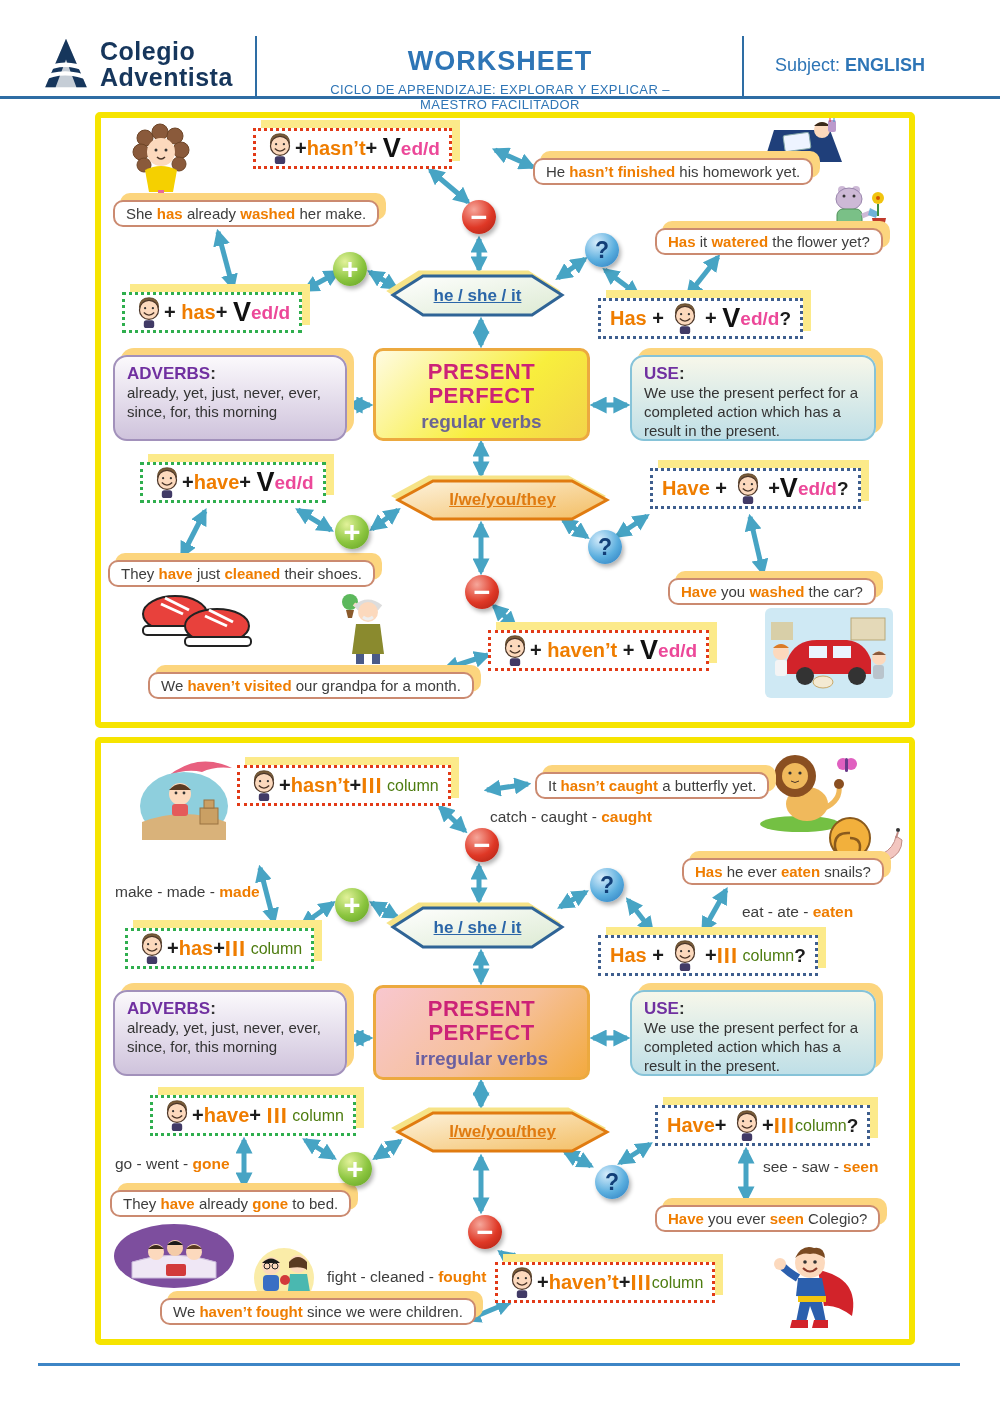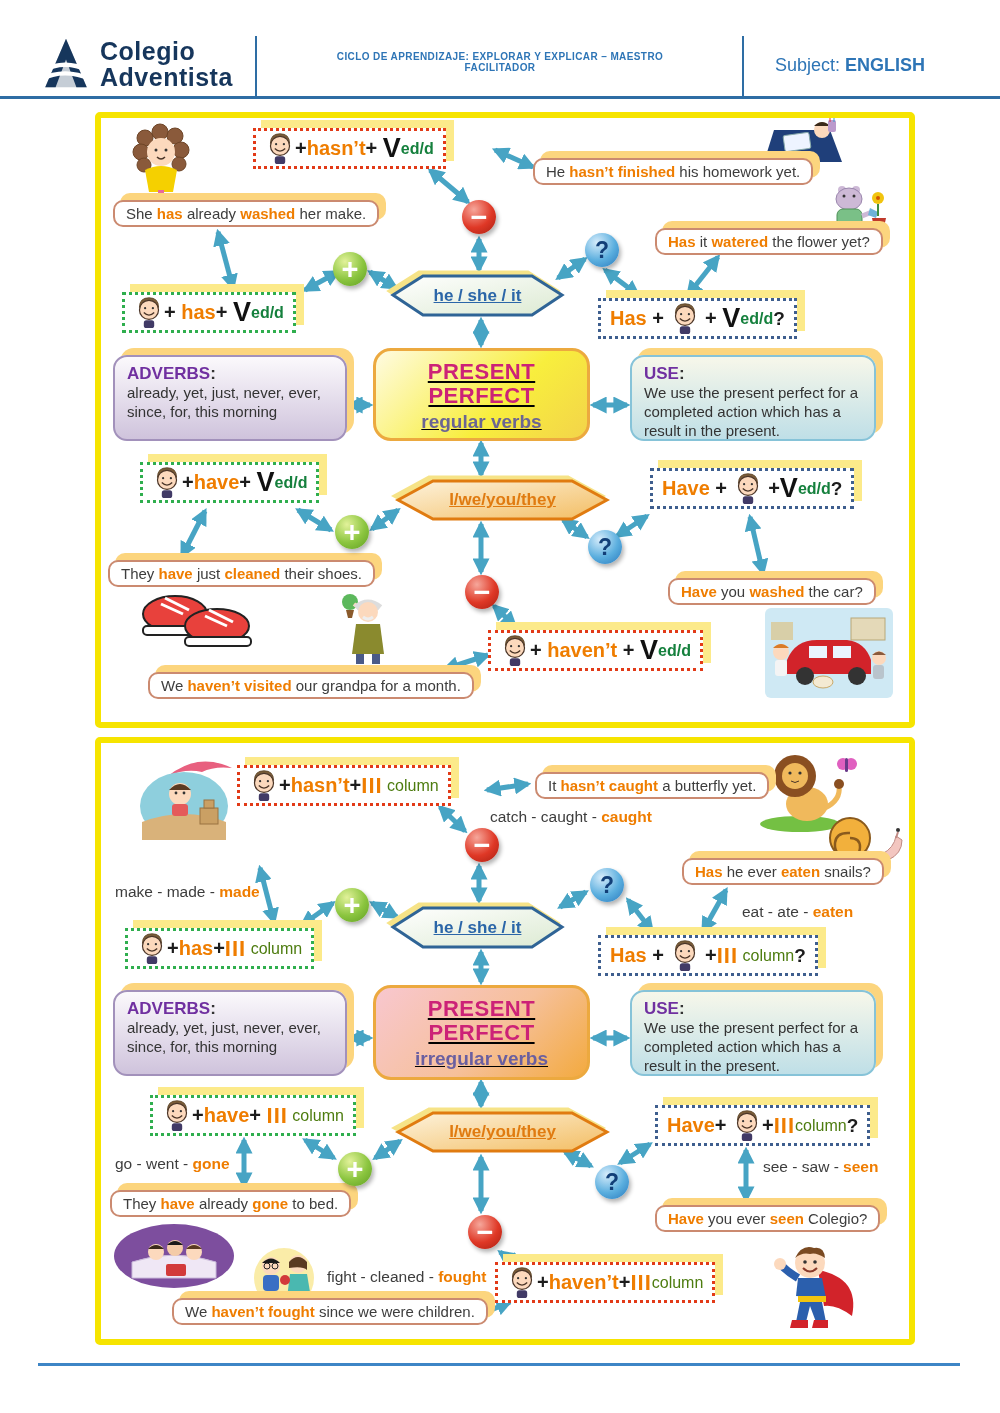--- a/index.html
+++ b/index.html
@@ -5,21 +5,21 @@
   * { box-sizing: border-box; margin: 0; padding: 0; }
   html,body { width:1000px; height:1413px; background:#fff; font-family:"Liberation Sans",sans-serif; position:relative; overflow:hidden; }
 
   
   .header { position:absolute; left:0; top:0; width:1000px; height:99px; background:#fff; border-bottom:3px solid #2e6da4; }
   .logo-mark { position:absolute; left:40px; top:36px; width:52px; height:54px; }
   .logo-text { position:absolute; left:100px; top:38px; font-weight:bold; color:#16365c; font-size:25px; line-height:26px; letter-spacing:0.5px; }
   .hdiv { position:absolute; top:36px; width:2px; height:60px; background:#2e6da4; }
   .titlewrap { position:absolute; left:300px; top:46px; width:400px; text-align:center; }
   .titlewrap .t { font-size:27px; font-weight:bold; color:#2e75b6; letter-spacing:1px; }
-  .titlewrap .st { font-size:10px; color:#2e75b6; margin-top:5px; letter-spacing:0.4px;font-weight:bold; }
+  .titlewrap .st { font-size:13px; color:#2e75b6; margin-top:5px; letter-spacing:0.4px; }
   .subject { position:absolute; left:775px; top:55px; font-size:18px; color:#2e75b6; white-space:nowrap; }
   .subject b { font-weight:bold; }
 
   .footline { position:absolute; left:38px; top:1363px; width:922px; border-top:3px solid #3d85c6; }
 
   
   .panel { position:absolute; background:#fff; border:6px solid #f6e400; border-radius:5px; isolation:isolate; }
   #d1 { left:95px; top:112px; width:820px; height:616px; }
   #d2 { left:95px; top:737px; width:820px; height:608px; }
   .arrows { position:absolute; left:0; top:0; pointer-events:none; }
@@ -32,33 +32,33 @@
 
   .vt { position:absolute; font-size:15.5px; color:#3d3d3d; white-space:nowrap; }
 
   .formula { position:absolute; background:#fff; border:3px dotted #888; padding:1px 9px; font-size:20px; font-weight:bold; color:#1c1c1c; white-space:nowrap; display:flex; align-items:center; box-shadow:8px -8px 0 0 #fcea8a; }
   .formula span { white-space:pre; }
   .formula.neg { border-color:#e23a17; }
   .formula.pos { border-color:#2fae4e; }
   .formula.q   { border-color:#3e5e8e; }
   .fw { color:#ef7d00; }
   .bv { font-size:27px; line-height:1; color:#111; }
-  .ft { color:#15803d; font-size:16px; }
+  .ft { color:#ec4899; font-size:19px; }
   .rn { color:#ef7d00; font-size:22px; letter-spacing:1px; }
   .col { font-weight:normal; font-size:16px; color:#4d7c0f; }
   .qm { font-size:19px; }
   .face { width:26px; height:33px; margin:0 2px; flex:none; }
 
   .infocard { position:absolute; border-radius:14px; padding:7px 12px; font-size:15px; color:#333; line-height:19px; box-shadow:7px -7px 0 0 #fcd57e; }
   .adv { background:linear-gradient(180deg,#fbf9fc,#cfc3dc); border:2px solid #a291bb; }
   .usebox { background:linear-gradient(180deg,#f7f7ea,#bfdfe7); border:2px solid #86c3d8; }
   .ih { color:#7030a0; font-weight:bold; font-size:17px; }
   .ic { color:#333; font-weight:bold; font-size:17px; }
 
-  .center { position:absolute; border:3px solid #eca93f; border-radius:18px; text-align:center; padding:9px 16px 6px;text-decoration:underline; }
+  .center { position:absolute; border:3px solid #eca93f; border-radius:10px; text-align:center; padding:9px 16px 6px; }
   .center .t { font-size:22px; font-weight:bold; color:#cc2277; line-height:24px; letter-spacing:0.5px; }
   .center .s { font-size:19px; font-weight:bold; color:#6b6593; margin-top:3px; }
   .c-yellow { background:linear-gradient(135deg,#fffbe2,#f8ee3d 60%,#f3d44a); }
   .c-pink   { background:linear-gradient(135deg,#f8c7cf,#f6c09a 55%,#f3aa3f); }
   .c-pink .s { color:#6a5fa0; }
 
   .hexwrap { position:absolute; filter:drop-shadow(-4px -4px 0 #f6e387); }
   .hexwrap svg.bg { position:absolute; left:0; top:0; width:100%; height:100%; }
   .hexwrap .label { position:relative; width:100%; height:100%; display:flex; align-items:center; justify-content:center; font-weight:bold; font-size:17px;text-decoration:underline; }
   .hex3 .label { color:#2b66a8; }
@@ -105,20 +105,21 @@
     <path d="M30 2 L6 58 L54 58 Z" fill="#16365c" opacity="0.25"></path>
     <path d="M3 39 Q28 25 57 39" stroke="#fff" stroke-width="5" fill="none"></path>
     <path d="M1 49 Q28 35 59 49" stroke="#fff" stroke-width="5" fill="none"></path>
   </svg>
   <div class="logo-text">
     <div>Colegio</div>
     <div>Adventista</div>
   </div>
   <div class="hdiv" style="left:255px"></div>
   <div class="titlewrap">
+    <div class="t">WORKSHEET</div>
     <div class="st">CICLO DE APRENDIZAJE: EXPLORAR Y EXPLICAR – MAESTRO FACILITADOR</div>
   </div>
   <div class="hdiv" style="left:742px"></div>
   <div class="subject"><span>Subject:</span> <b>ENGLISH</b></div>
 </div>
 
 <div class="panel" id="d1">
   <svg class="arrows" width="808" height="604">
     <line class="ar" x1="394" y1="32" x2="432" y2="49"></line>
     <line class="ar" x1="329" y1="52" x2="367" y2="84"></line>
@@ -435,21 +436,21 @@
     <rect x="36" y="58" width="28" height="6" fill="#f1c40f"></rect>
     <path d="M38 64 L34 84 L44 84 L48 68 L54 84 L64 84 L60 64 Z" fill="#2b5fad"></path>
     <path d="M30 82 h16 v8 h-18 Z" fill="#d2232a"></path>
       <path d="M52 82 h14 v8 h-16 Z" fill="#d2232a"></path>
   </svg>
 
   <div class="sent" style="left:434px;top:29px"><span>It </span><span class="hl">hasn’t caught</span><span> a butterfly yet.</span><span class="hl"></span><span></span></div>
   <div class="sent" style="left:581px;top:115px"><span></span><span class="hl">Has</span><span> he ever </span><span class="hl">eaten</span><span> snails?</span></div>
   <div class="sent" style="left:9px;top:447px"><span>They </span><span class="hl">have</span><span> already </span><span class="hl">gone</span><span> to bed.</span></div>
   <div class="sent" style="left:554px;top:462px"><span></span><span class="hl">Have</span><span> you ever </span><span class="hl">seen</span><span> Colegio?</span></div>
-  <div class="sent" style="left:71px;top:555px"><span>We </span><span class="hl">haven’t fought</span><span> since we were children.</span><span class="hl"></span><span></span></div>
+  <div class="sent" style="left:59px;top:555px"><span>We </span><span class="hl">haven’t fought</span><span> since we were children.</span><span class="hl"></span><span></span></div>
 
   <div class="vt" style="left:389px;top:65px"><span>catch - caught - </span><span class="hl">caught</span></div>
   <div class="vt" style="left:14px;top:140px"><span>make - made - </span><span class="hl">made</span></div>
   <div class="vt" style="left:641px;top:160px"><span>eat - ate - </span><span class="hl">eaten</span></div>
   <div class="vt" style="left:14px;top:412px"><span>go - went - </span><span class="hl">gone</span></div>
   <div class="vt" style="left:662px;top:415px"><span>see - saw - </span><span class="hl">seen</span></div>
   <div class="vt" style="left:226px;top:525px"><span>fight - cleaned - </span><span class="hl">fought</span></div>
 
   <div class="formula neg" style="left:136px;top:22px">
     <svg class="face">

